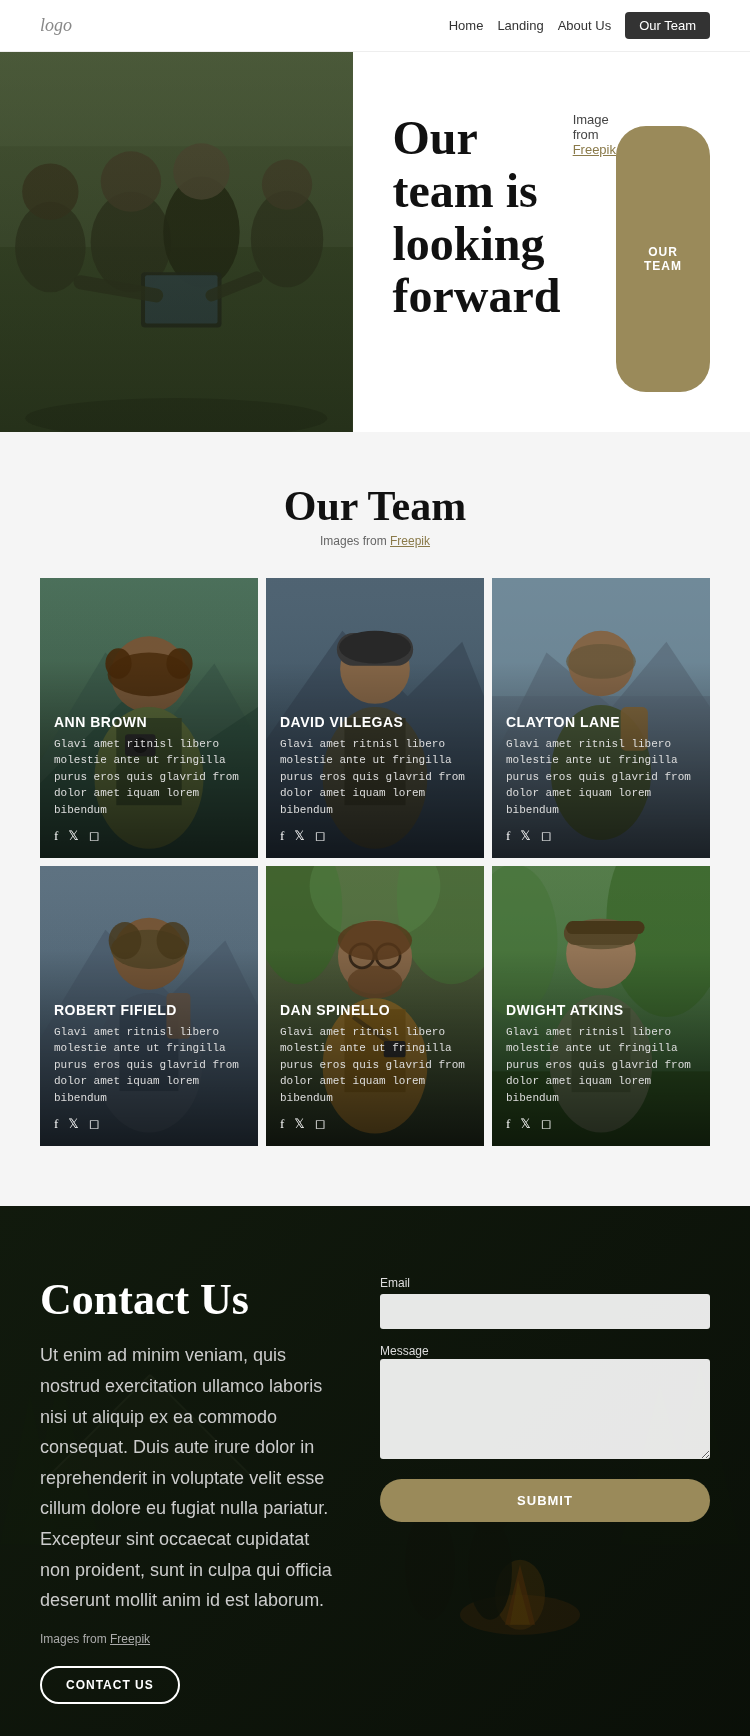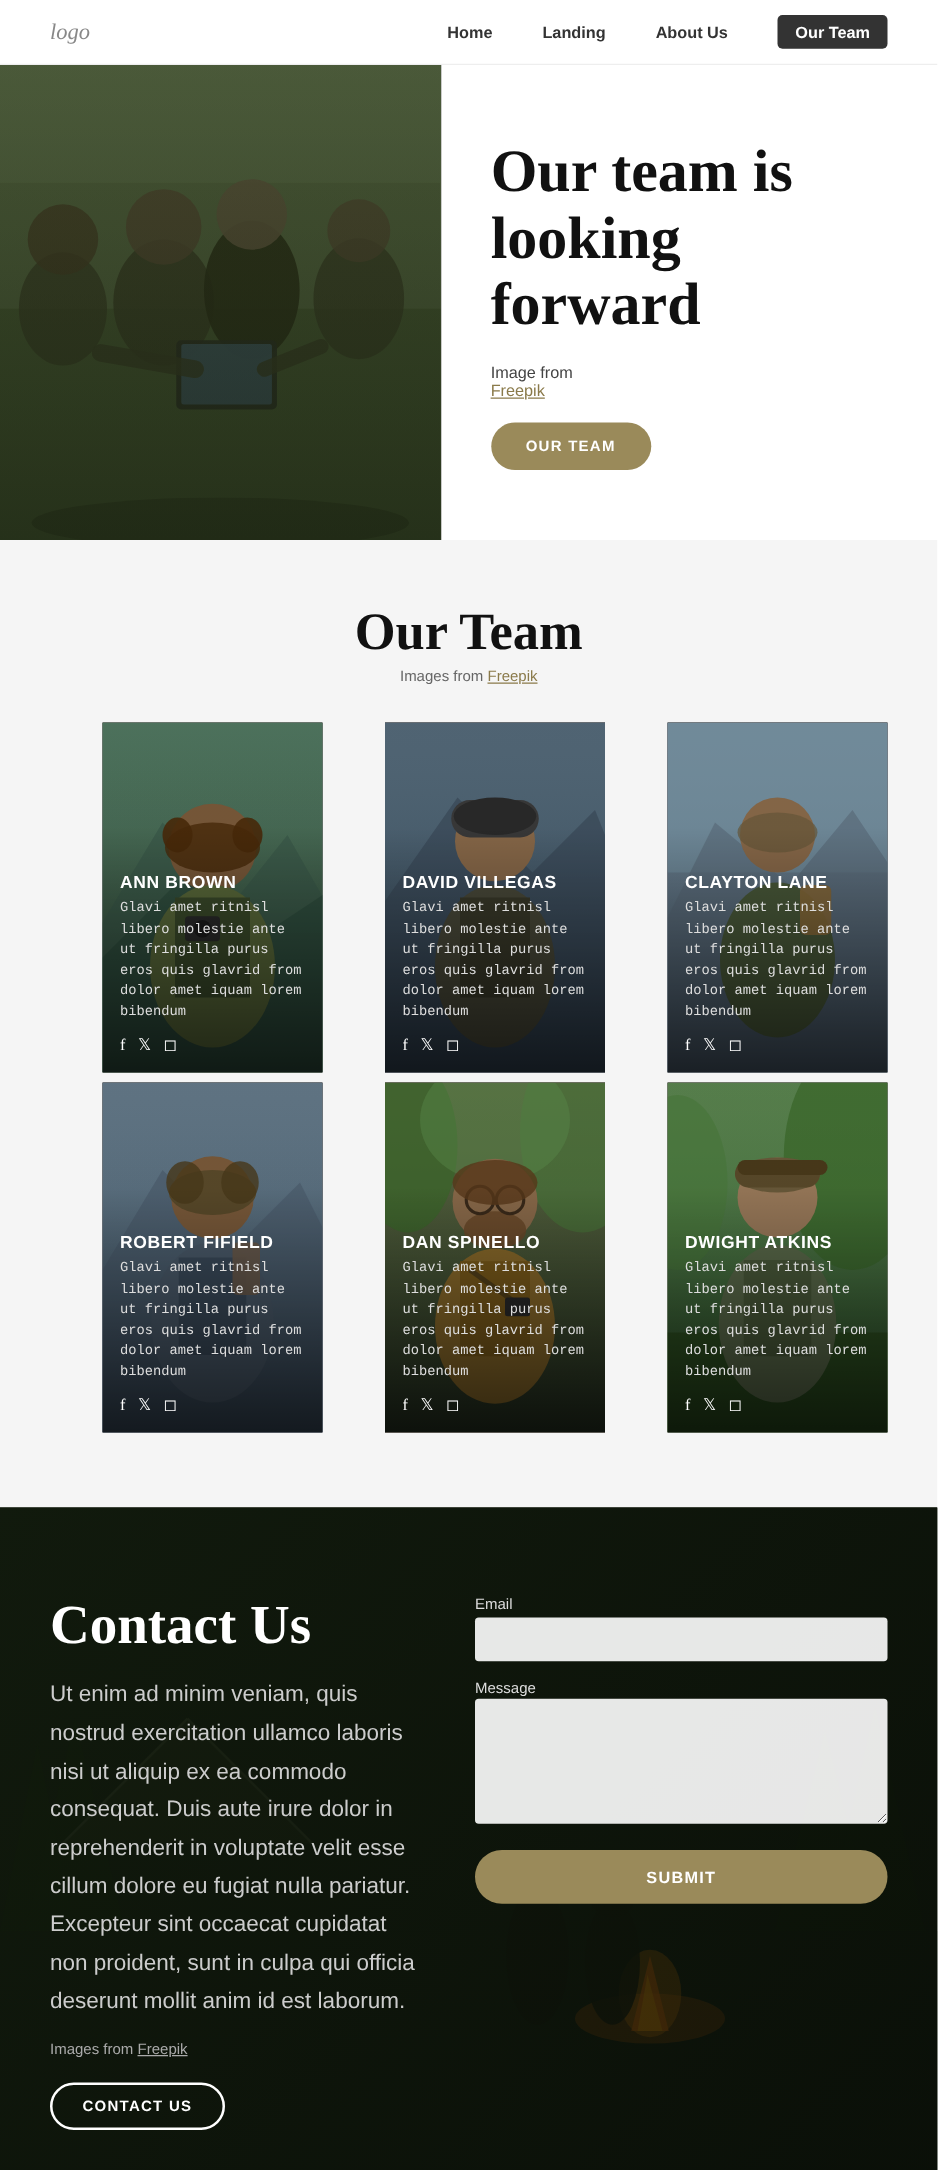--- a/index.html
+++ b/index.html
@@ -4,21 +4,21 @@
   <style>
     * { box-sizing: border-box; margin: 0; padding: 0; }
     body { font-family: Georgia, 'Times New Roman', serif; background: #fff; color: #222; }
 
     
     nav {
       display: flex; align-items: center; justify-content: space-between;
       padding: 12px 40px; background: #fff; border-bottom: 1px solid #eee;
     }
     .nav-logo { font-size: 18px; color: #888; font-style: italic; }
-    .nav-links { display: flex; gap: 40px; align-items: center; font-weight: bold; }
+    .nav-links { display: flex; gap: 14px; align-items: center; }
     .nav-link { font-size: 13px; color: #333; text-decoration: none; font-family: Arial, sans-serif; cursor: pointer; }
     .nav-link.active {
       background: #333; color: #fff; padding: 6px 14px; border-radius: 4px;
     }
 
     
     .hero {
       display: flex; align-items: stretch; background: #fff;
     }
     .hero-image {
@@ -29,21 +29,21 @@
       background: linear-gradient(135deg, #5a6e4a 0%, #3a4a2a 30%, #6a7a5a 60%, #4a5a3a 100%);
       position: absolute; top:0; left:0;
     }
     
     .hero-image-overlay {
       position: absolute; top:0; left:0; width:100%; height:100%;
       background: linear-gradient(180deg, rgba(60,70,40,0.3) 0%, rgba(30,40,20,0.5) 100%);
     }
     .hero-content {
       width: 53%; padding: 60px 40px 40px 40px;
-      display: flex; flex-direction: column; justify-content: flex-start;
+      display: flex; justify-content: flex-end;
     }
     .hero-title {
       font-size: 48px; font-weight: 900; line-height: 1.1; margin-bottom: 20px; color: #111;
     }
     .hero-desc { font-size: 14px; line-height: 1.7; color: #444; margin-bottom: 16px; font-family: Arial, sans-serif; }
     .hero-image-credit { font-size: 13px; color: #444; margin-bottom: 4px; font-family: Arial, sans-serif; }
     .hero-image-credit a { color: #8a7a4a; text-decoration: underline; cursor: pointer; }
     .hero-btn {
       display: inline-block; margin-top: 14px; padding: 12px 28px;
       background: #9a8a5a; color: #fff; border: none; border-radius: 30px;
@@ -52,22 +52,22 @@
     }
 
     
     .team-section { background: #f5f5f5; padding: 50px 40px 60px; }
     .team-title { text-align: center; font-size: 42px; font-weight: 900; color: #111; margin-bottom: 4px; }
     .team-subtitle { text-align: center; font-size: 12px; color: #666; margin-bottom: 30px; font-family: Arial, sans-serif; }
     .team-subtitle a { color: #8a7a4a; text-decoration: underline; cursor: pointer; }
     .team-grid { display: grid; grid-template-columns: repeat(3, 1fr); gap: 8px; }
     .team-card {
       position: relative; overflow: hidden; min-height: 280px;
-      background: #000000;
-      display: flex; flex-direction: column; justify-content: flex-end; margin-left: 42px;
+      background: #a16207;
+      display: flex; flex-direction: column; justify-content: flex-end;
     }
     .team-card-bg {
       position: absolute; top:0; left:0; width:100%; height:100%;
       background-size: cover; background-position: center;
     }
     .team-card-overlay {
       position: absolute; top:0; left:0; width:100%; height:100%;
       background: linear-gradient(180deg, rgba(0,0,0,0.05) 30%, rgba(0,0,0,0.65) 100%);
     }
     .team-card-content { position: relative; z-index: 2; padding: 14px; }

